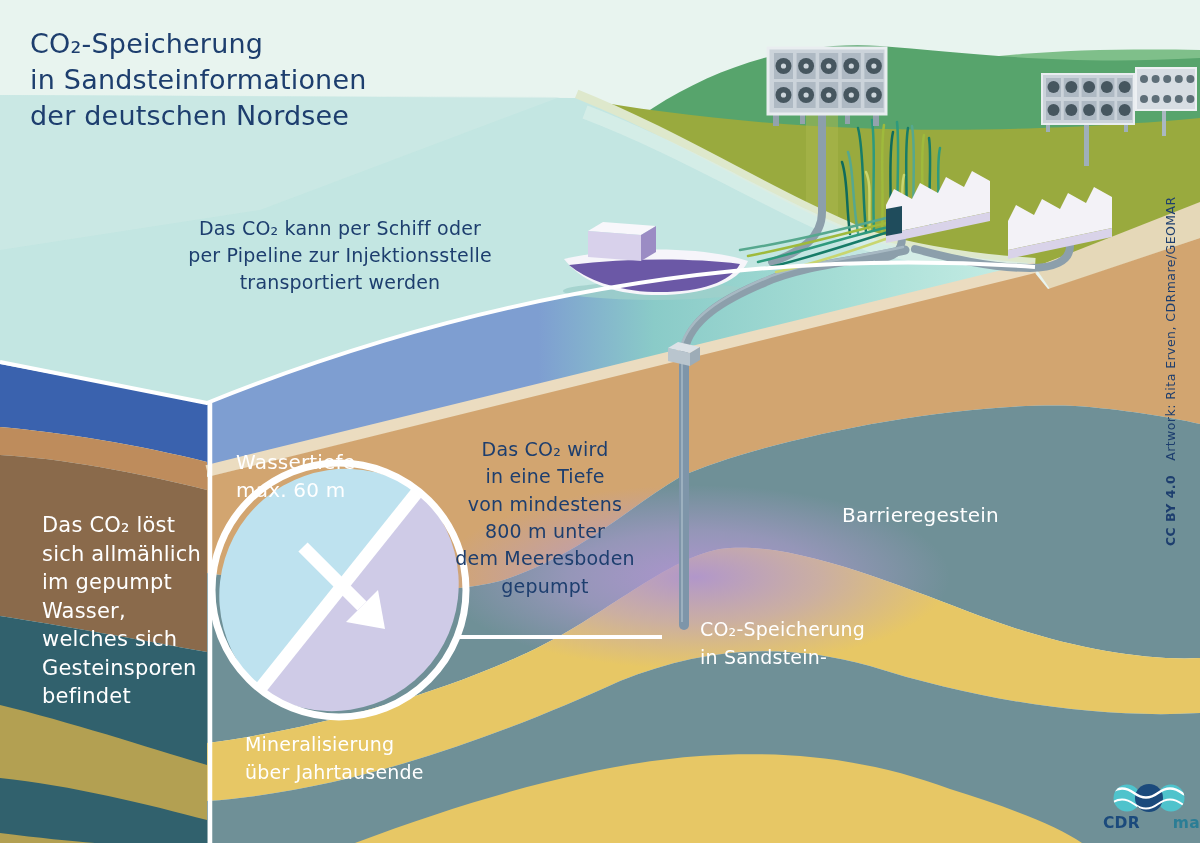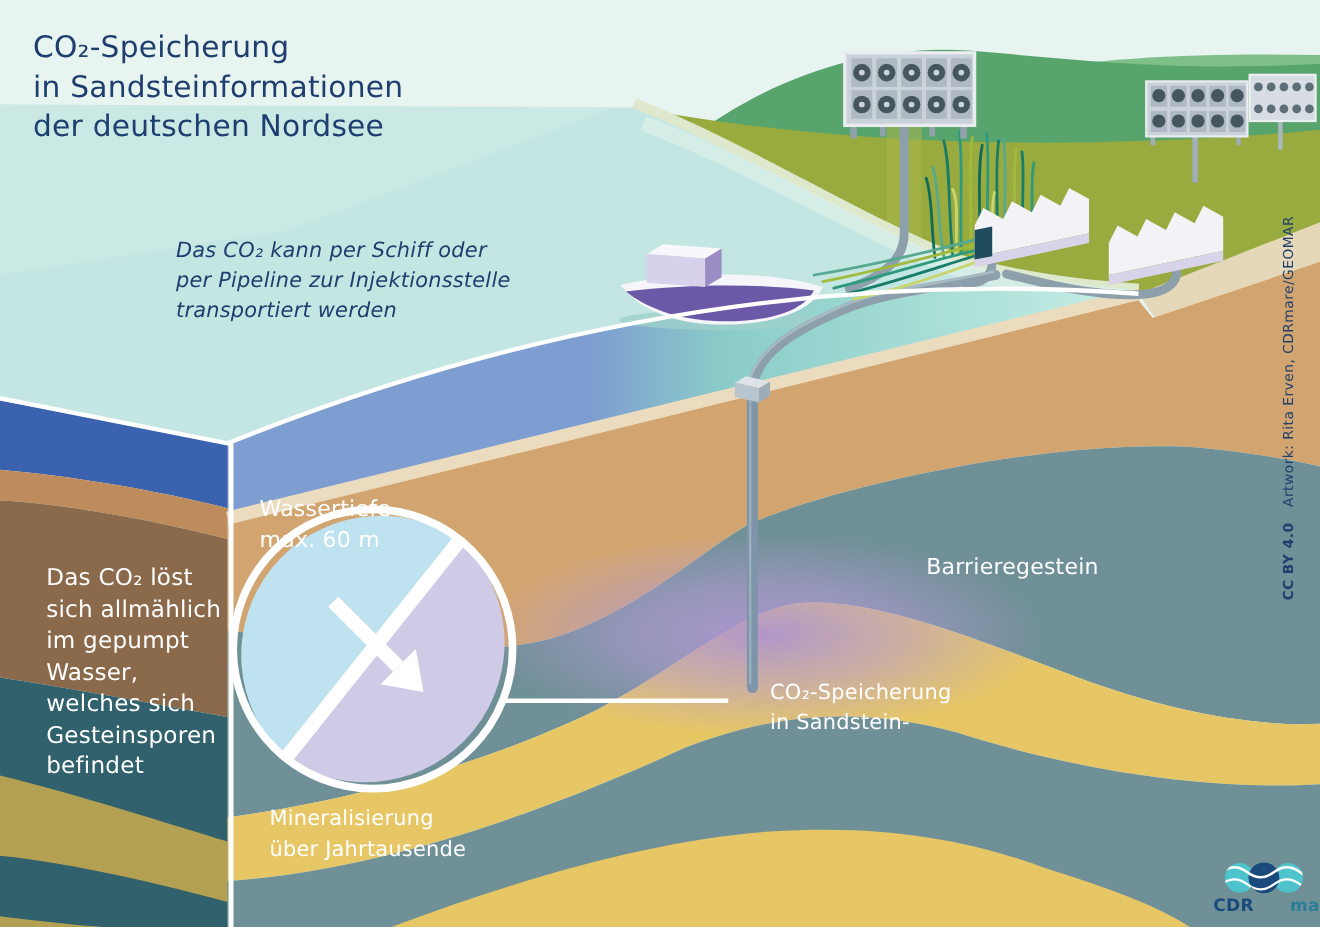--- a/index.html
+++ b/index.html
@@ -8,21 +8,21 @@
     font-family:"DejaVu Sans","Liberation Sans",sans-serif;
     background:#e8f4ef;
   }
   .stage svg{position:absolute;left:0;top:0;}
   .txt{position:absolute;letter-spacing:.2px;}
   .navy{color:#1d3e6e;}
   .white{color:#ffffff;}
   .title{font-size:27px;line-height:1.33;font-weight:500;}
   .note{font-size:19px;line-height:1.43;}
   .note-sm{font-size:21px;line-height:1.36;margin-top:28px;}
-  .right{text-align:left;font-style:italic;}
+  .right{text-align:center;}
   .credit{
     position:absolute;left:1163px;top:546px;
     transform:rotate(-90deg);transform-origin:0 0;
     white-space:nowrap;font-size:12.5px;color:#1d3e6e;letter-spacing:.45px;
   }
   .credit .lic{font-weight:700;}
   .credit .art{margin-left:14px;}
   .logo-text{
     position:absolute;left:1103px;top:814px;width:94px;text-align:center;
     font-size:15.5px;letter-spacing:.2px;
@@ -387,20 +387,28 @@
   <div>per Pipeline zur Injektionsstelle</div>
   <div>transportiert werden</div>
 </div>
 
 
 <div class="txt white" style="left:236px;top:400px;font-size:20px;line-height:1.4;margin-top:48px;">
   <div>Wassertiefe</div>
   <div>max. 60 m</div>
 </div>
 
+<div class="txt note navy right" style="left:420px;top:436px;width:250px;line-height:1.44;">
+  <div>Das CO₂ wird</div>
+  <div>in eine Tiefe</div>
+  <div>von mindestens</div>
+  <div>800 m unter</div>
+  <div>dem Meeresboden</div>
+  <div>gepumpt</div>
+</div>
 
 <div class="txt note-sm white" style="left:42px;top:483px;width:170px;">
   <div>Das CO₂ löst</div>
   <div>sich allmählich</div>
   <div>im gepumpt</div>
   <div>Wasser,</div>
   <div>welches sich</div>
   <div>Gesteinsporen</div>
   <div>befindet</div>
 </div>

